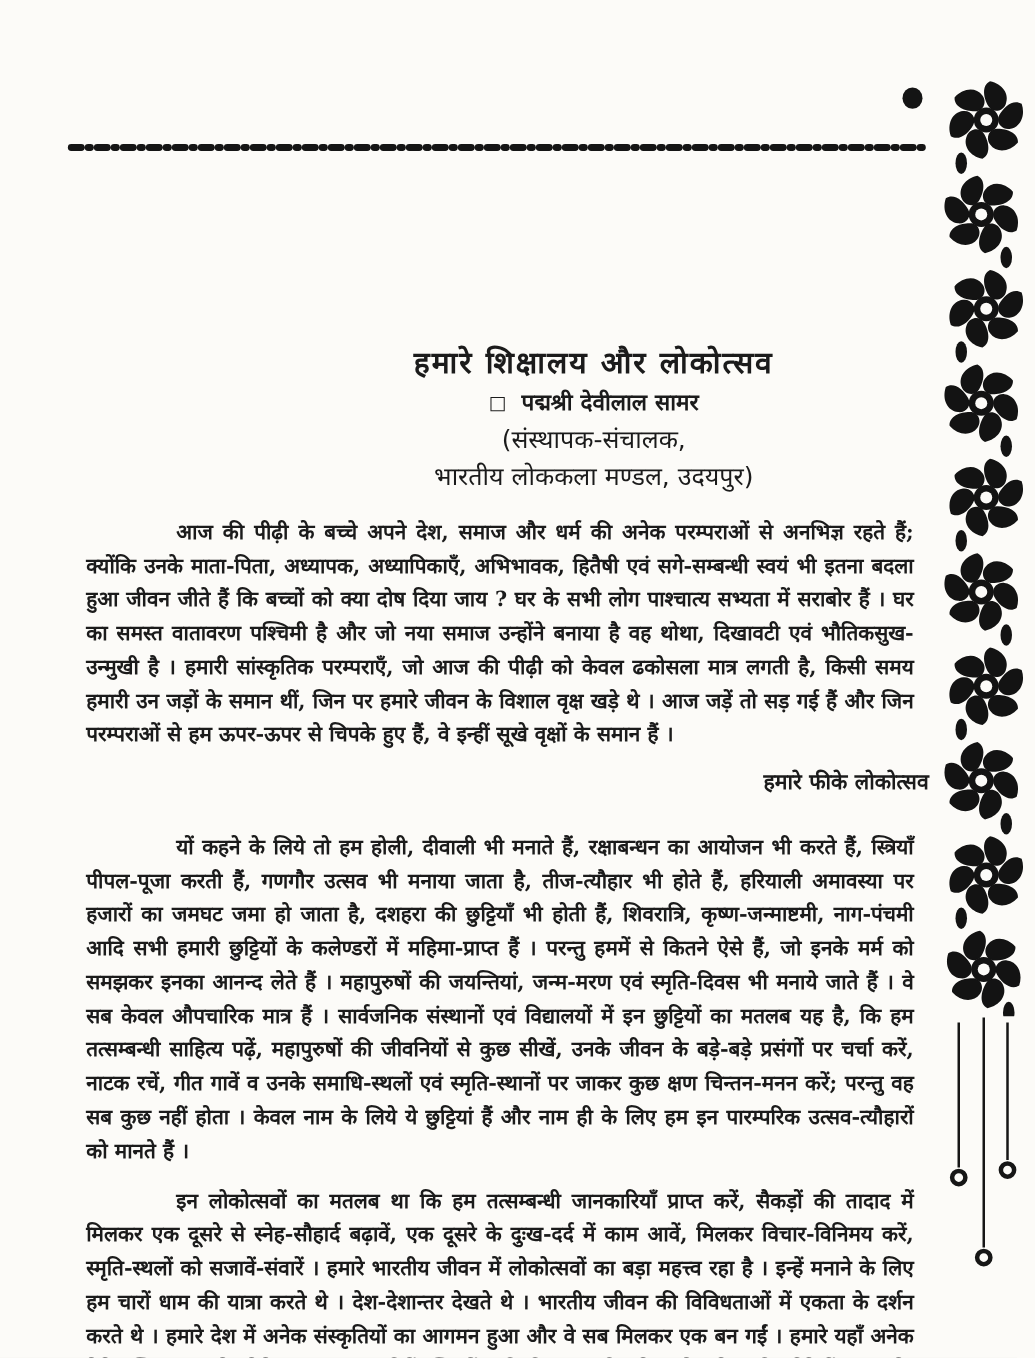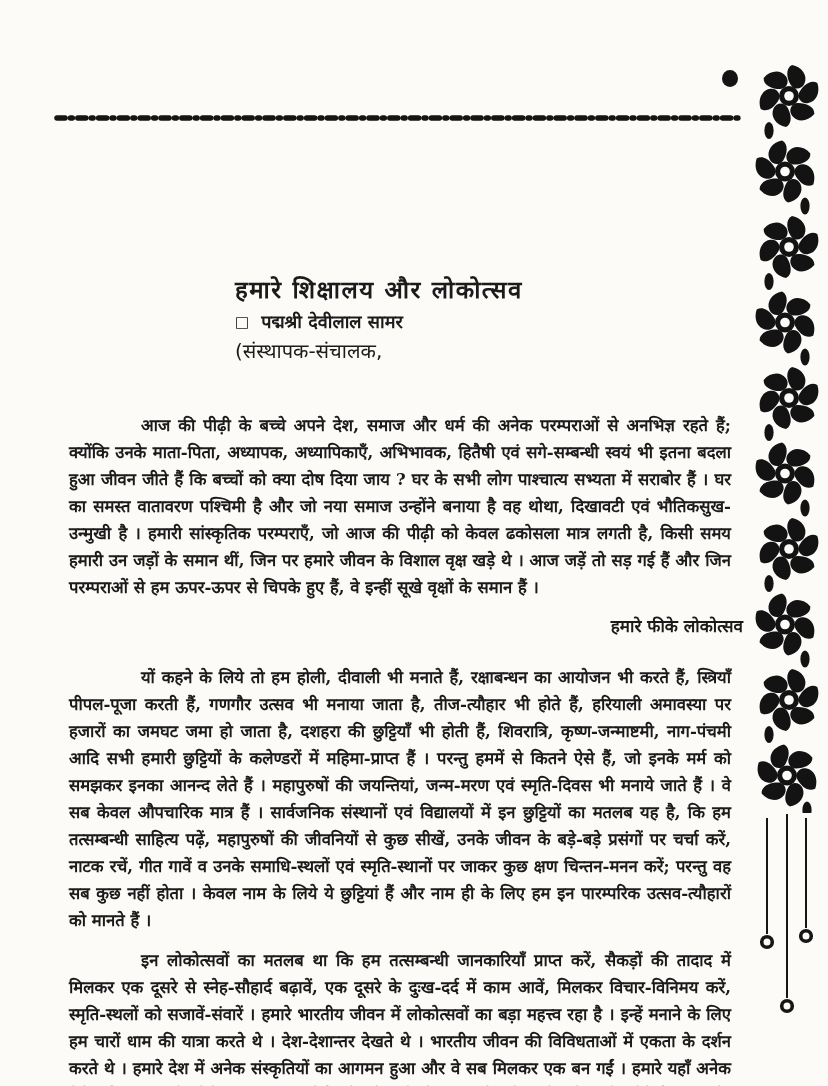--- a/index.html
+++ b/index.html
@@ -23,21 +23,21 @@
     background:#141414;
   }
   
   .rule{position:absolute;left:53px;top:113px;}
   
   .border-strip{position:absolute;left:748px;top:58px;}
   .pendants{position:absolute;left:748px;top:810px;}
   
   .title-block{
     position:absolute;top:272px;right:113px;width:480px;
-    text-align:left;
+    text-align:center;
   }
   .title-block h1{
     margin:0;font-size:24px;font-weight:700;letter-spacing:1.5px;
     font-family:"DejaVu Sans", sans-serif;
   }
   .author-line{
     margin-top:4px;font-size:18px;font-weight:700;
   }
   .author-line .sq{
     display:inline-block;margin-right:12px;font-weight:400;
@@ -120,20 +120,21 @@
       <circle cx="58" cy="126" r="5.3" stroke-width="3.6"></circle>
     </g>
   </svg>
 
   <header class="title-block">
     <h1>हमारे शिक्षालय और लोकोत्सव</h1>
     <div class="author-line">
       <span class="sq">□</span><span>पद्मश्री देवीलाल सामर</span>
     </div>
     <div class="aff">(संस्थापक-संचालक,</div>
+    <div class="aff">भारतीय लोककला मण्डल, उदयपुर)</div>
   </header>
 
   <main class="article">
     <p>आज की पीढ़ी के  बच्चे अपने देश, समाज और धर्म की अनेक परम्पराओं  से  अनभिज्ञ रहते हैं;  क्योंकि उनके माता-पिता, अध्यापक, अध्यापिकाएँ,  अभिभावक, हितैषी एवं  सगे-सम्बन्धी स्वयं  भी इतना  बदला हुआ जीवन जीते हैं कि बच्चों  को क्या दोष  दिया जाय ? घर  के सभी लोग  पाश्चात्य सभ्यता में सराबोर हैं ।  घर  का समस्त वातावरण पश्चिमी है और जो नया समाज उन्होंने बनाया है वह थोथा,  दिखावटी एवं  भौतिकसुख-उन्मुखी है । हमारी सांस्कृतिक परम्पराएँ, जो आज की पीढ़ी को केवल ढकोसला मात्र  लगती है, किसी समय  हमारी उन जड़ों के समान थीं, जिन पर हमारे जीवन के विशाल वृक्ष खड़े थे । आज जड़ें तो सड़ गई हैं और जिन परम्पराओं से  हम  ऊपर-ऊपर से  चिपके हुए हैं, वे इन्हीं सूखे वृक्षों के समान हैं ।</p>
     <h2>हमारे फीके लोकोत्सव</h2>
     <p>यों कहने के लिये तो हम होली, दीवाली भी मनाते हैं,  रक्षाबन्धन का आयोजन भी करते हैं, स्त्रियाँ पीपल-पूजा करती हैं, गणगौर उत्सव भी मनाया जाता है, तीज-त्यौहार भी होते हैं, हरियाली अमावस्या पर हजारों का जमघट जमा हो जाता है, दशहरा  की छुट्टियाँ  भी होती हैं,  शिवरात्रि,  कृष्ण-जन्माष्टमी,  नाग-पंचमी आदि सभी हमारी छुट्टियों के कलेण्डरों में महिमा-प्राप्त हैं । परन्तु हममें से कितने  ऐसे हैं, जो इनके मर्म  को  समझकर  इनका  आनन्द लेते हैं । महापुरुषों की जयन्तियां, जन्म-मरण एवं स्मृति-दिवस भी मनाये जाते हैं ।  वे सब केवल औपचारिक मात्र हैं । सार्वजनिक संस्थानों एवं विद्यालयों में इन छुट्टियों का मतलब यह है, कि हम  तत्सम्बन्धी साहित्य पढ़ें,  महापुरुषों की जीवनियों से कुछ सीखें, उनके जीवन के बड़े-बड़े प्रसंगों पर  चर्चा करें, नाटक रचें,  गीत गावें व उनके  समाधि-स्थलों एवं स्मृति-स्थानों पर जाकर कुछ क्षण चिन्तन-मनन करें; परन्तु  वह सब कुछ नहीं  होता ।  केवल  नाम  के लिये  ये छुट्टियां हैं और नाम ही के लिए हम इन पारम्परिक उत्सव-त्यौहारों को मानते हैं ।</p>
     <p>इन लोकोत्सवों का मतलब था कि हम तत्सम्बन्धी जानकारियाँ प्राप्त करें,  सैकड़ों की तादाद में मिलकर एक दूसरे से स्नेह-सौहार्द बढ़ावें,  एक दूसरे के दुःख-दर्द में काम आवें, मिलकर विचार-विनिमय करें,  स्मृति-स्थलों को सजावें-संवारें । हमारे भारतीय जीवन में लोकोत्सवों का बड़ा महत्त्व रहा है ।  इन्हें मनाने के लिए हम चारों  धाम  की यात्रा करते थे । देश-देशान्तर देखते थे । भारतीय जीवन की  विविधताओं में एकता के  दर्शन करते थे । हमारे देश में अनेक संस्कृतियों का आगमन हुआ और वे सब मिलकर एक बन गईं । हमारे यहाँ  अनेक ऐसे मन्दिर,  मकबरे,  मेले, उत्सव एवं पर्व हैं,  जिनमें सर्वधर्म एवं जातीय मेल-जोल के दर्शन होते हैं ।  अजमेर शरीफ के ख्वाजा मोहिनुद्दीन चिश्ती की मजार पर हजारों हिन्दू भी जियारत के लिए जाते हैं । हिन्दुओं के अनेकों ऐसे पर्व,  उत्सव और त्यौहार हैं,  जिन्हें मुसलमान भी बड़ी श्रद्धा से मनाते हैं । राजस्थान के रामापीर को हिन्दू-मुस्लिम दोनों ही मानते हैं ।</p>
   </main>
 
   <div class="footer">

